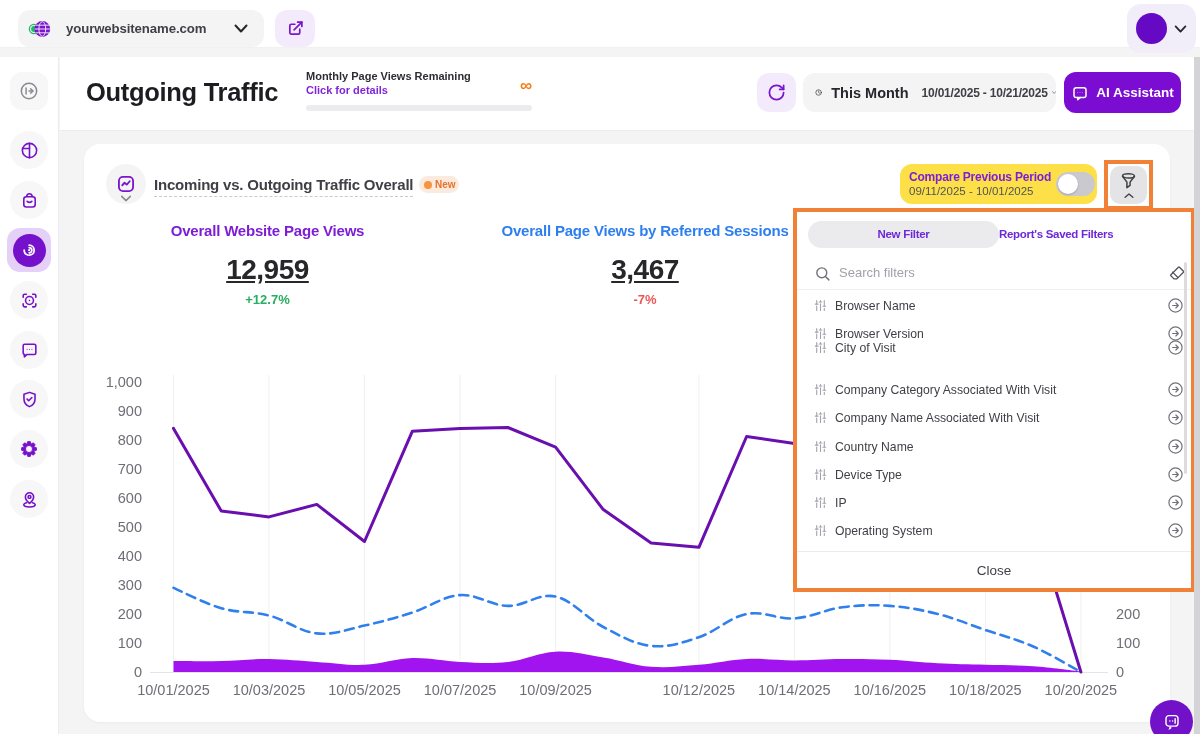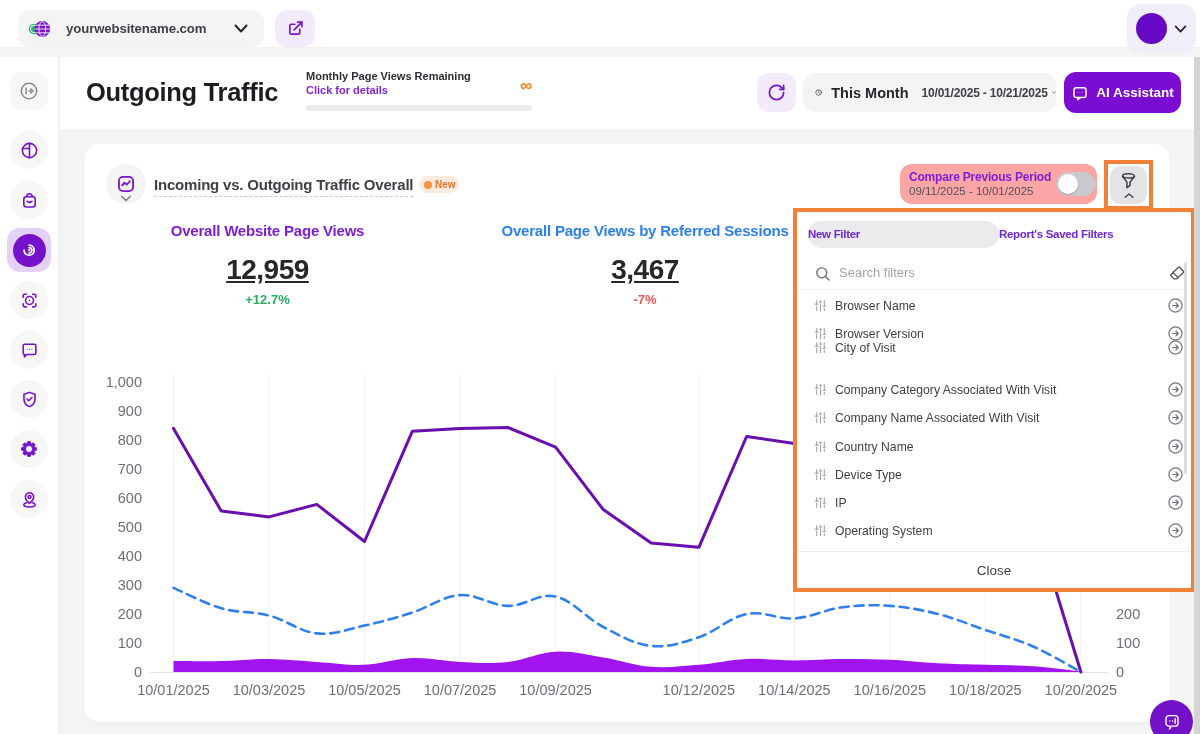--- a/index.html
+++ b/index.html
@@ -42,33 +42,33 @@
 #newbadge { position:absolute; left:419px; top:176px; width:40px; height:17px; background:#fbeade; border-radius:9px; display:flex; align-items:center; }
 #newbadge .dot { width:8px; height:8px; border-radius:50%; background:#f79441; margin-left:5px; }
 #newbadge .t { font-size:10px; font-weight:700; color:#e8722b; margin-left:3px; }
 
 .stat { position:absolute; text-align:center; }
 .stat .h { font-size:15px; font-weight:600; letter-spacing:-0.2px; }
 .stat .v { font-size:28px; font-weight:700; color:#27272a; margin-top:15px; letter-spacing:-0.5px;text-decoration:underline;}
 .stat .p { font-size:13px; font-weight:600; margin-top:6px; }
 
 
-#comparepill { position:absolute; left:900px; top:164px; width:197px; height:40px; background:#fca5a5; border-radius:12px; }
+#comparepill { position:absolute; left:900px; top:164px; width:197px; height:40px; background:#fde047; border-radius:12px; }
 #comparepill .t1 { position:absolute; left:9px; top:6px; font-size:12px; font-weight:700; color:#7c1fd6; letter-spacing:-0.2px; }
 #comparepill .t2 { position:absolute; left:9px; top:21px; font-size:11.5px; font-weight:400; color:#52525b; }
 #toggle { position:absolute; left:156px; top:8px; width:39px; height:24px; border-radius:12px; background:#c9c9cf; }
 #toggle .knob { position:absolute; left:2px; top:2px; width:20px; height:20px; border-radius:50%; background:#fff; box-shadow:0 1px 2px rgba(0,0,0,0.2); }
 
 #filterbtnframe { position:absolute; left:1104px; top:160px; width:49px; height:50px; border:4px solid #f08137; background:#fff; }
 #filterbtn { position:absolute; left:2px; top:2px; width:37px; height:38px; border-radius:10px; background:#e4e4e6; display:flex; flex-direction:column; align-items:center; justify-content:center; }
 
 
 #fpanel { position:absolute; left:793px; top:208px; width:402px; height:384px; border:4px solid #f08137; background:#fff; z-index:10; }
 #ftabs { position:absolute; left:11px; top:9px; width:376px; height:27px; }
-#ftab1 { position:absolute; left:0; top:0; width:191px; height:27px; background:#ebebee; border-radius:13.5px; line-height:27px; font-size:11.5px; font-weight:700; color:#6d28d9; letter-spacing:-0.3px; }
+#ftab1 { position:absolute; left:0; top:0; width:191px; height:27px; background:#ebebee; border-radius:13.5px; text-align:center; line-height:27px; font-size:11.5px; font-weight:700; color:#6d28d9; letter-spacing:-0.3px; }
 #ftab2 { position:absolute; left:191px; top:0; width:188px; height:27px; text-align:left; line-height:27px; font-size:11.5px; font-weight:700; color:#6d28d9; letter-spacing:-0.3px; }
 #fsearch { position:absolute; left:0px; top:44px; width:394px; height:34px; border-bottom:1px solid #f0f0f1; }
 #fsearch .ph { position:absolute; left:42px; top:9px; font-size:13px; color:#a1a1aa; }
 .frow { position:absolute; left:0; width:394px; height:28px; }
 .frow .lbl { position:absolute; left:38px; top:50%; transform:translateY(-50%); font-size:12.2px; color:#3f3f46; }
 #fclose { position:absolute; left:0; bottom:0; width:394px; height:37px; border-top:1px solid #ececee; text-align:center; line-height:37px; font-size:13.5px; color:#3f3f46; }
 
 
 #chatw { position:absolute; left:1150px; top:700px; width:43px; height:43px; border-radius:50%; background:#7112c8; display:flex; align-items:center; justify-content:center; z-index:20; }
 </style>

